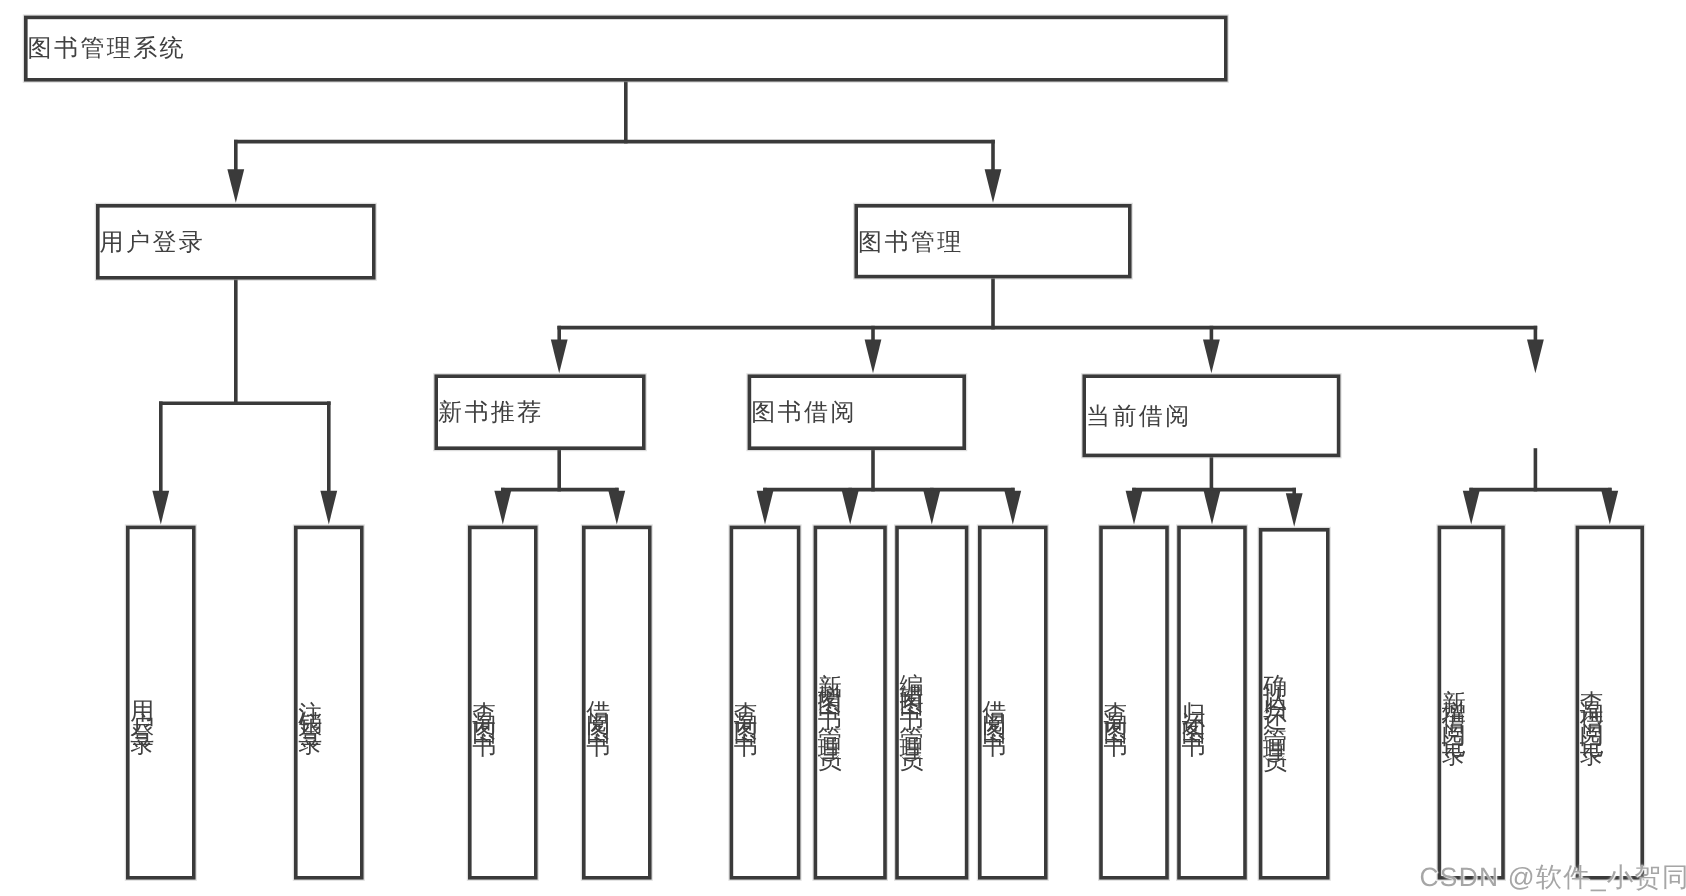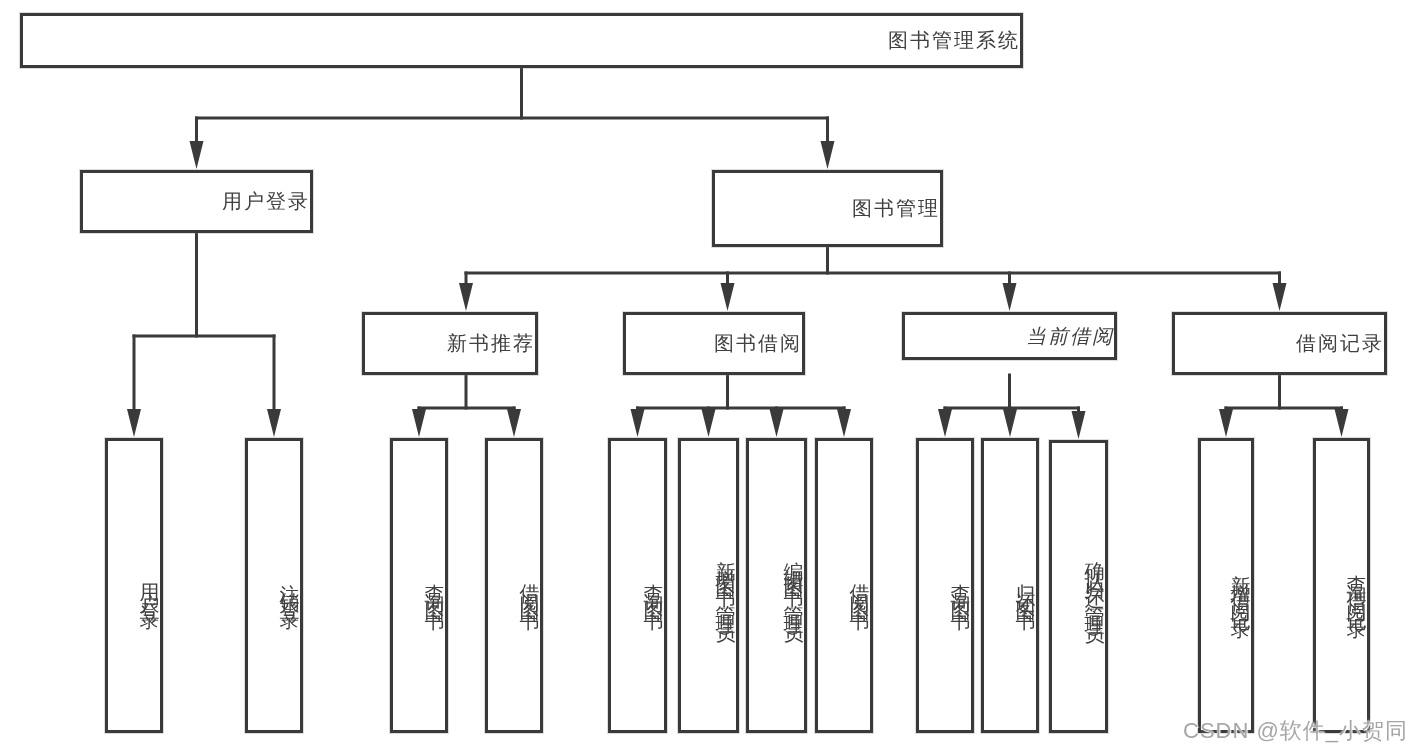--- a/index.html
+++ b/index.html
@@ -23,21 +23,21 @@
     width: 1405px; height: 747px;
     z-index: 2;
   }
   .node {
     position: absolute;
     box-sizing: border-box;
     border: 3px solid var(--line, #3a3a3a);
     background: #ffffff;
     display: flex;
     align-items: center;
-    justify-content: flex-end;
+    justify-content: flex-start;
     color: var(--text, #404040);
     font-size: 20px;
     letter-spacing: 2px;
     box-shadow: 0 0 0 1px rgba(120,120,120,0.25);
   }
   .node span { white-space: nowrap; }
   .node.vert span {
     writing-mode: vertical-rl;
     text-orientation: mixed;
     letter-spacing: 9px;
@@ -128,34 +128,31 @@
         <polygon points="1334.5,409 1348.5,409 1341.5,437" fill="#3a3a3a"></polygon>
       </g>
     </svg>
   <div class="node-layer">
       <div class="node" style="left: 20px; top: 13px; width: 1003px; height: 55px;">
         <span>图书管理系统</span>
       </div>
       <div class="node" style="left: 80px; top: 170px; width: 233px; height: 63px;">
         <span>用户登录</span>
       </div>
-      <div class="node" style="left: 712px; top: 170px; width: 231px; height: 77px;">
+      <div class="node" style="left: 712px; top: 170px; width: 231px; height: 62px;">
         <span>图书管理</span>
       </div>
       <div class="node" style="left: 362px; top: 312px; width: 176px; height: 63px;">
         <span>新书推荐</span>
       </div>
       <div class="node" style="left: 623px; top: 312px; width: 182px; height: 63px;">
         <span>图书借阅</span>
       </div>
-      <div class="node" style="left: 902px; top: 312px; width: 215px; height: 48px; font-style: italic;">
+      <div class="node" style="left: 902px; top: 312px; width: 215px; height: 69px;">
         <span>当前借阅</span>
-      </div>
-      <div class="node" style="left: 1172px; top: 312px; width: 215px; height: 63px;">
-        <span>借阅记录</span>
       </div>
       <div class="node vert" style="left: 105px; top: 438px; width: 58px; height: 295px;">
         <span>用户登录</span>
       </div>
       <div class="node vert" style="left: 245px; top: 438px; width: 58px; height: 295px;">
         <span>注销登录</span>
       </div>
       <div class="node vert" style="left: 390px; top: 438px; width: 58px; height: 295px;">
         <span>查询图书</span>
       </div>

